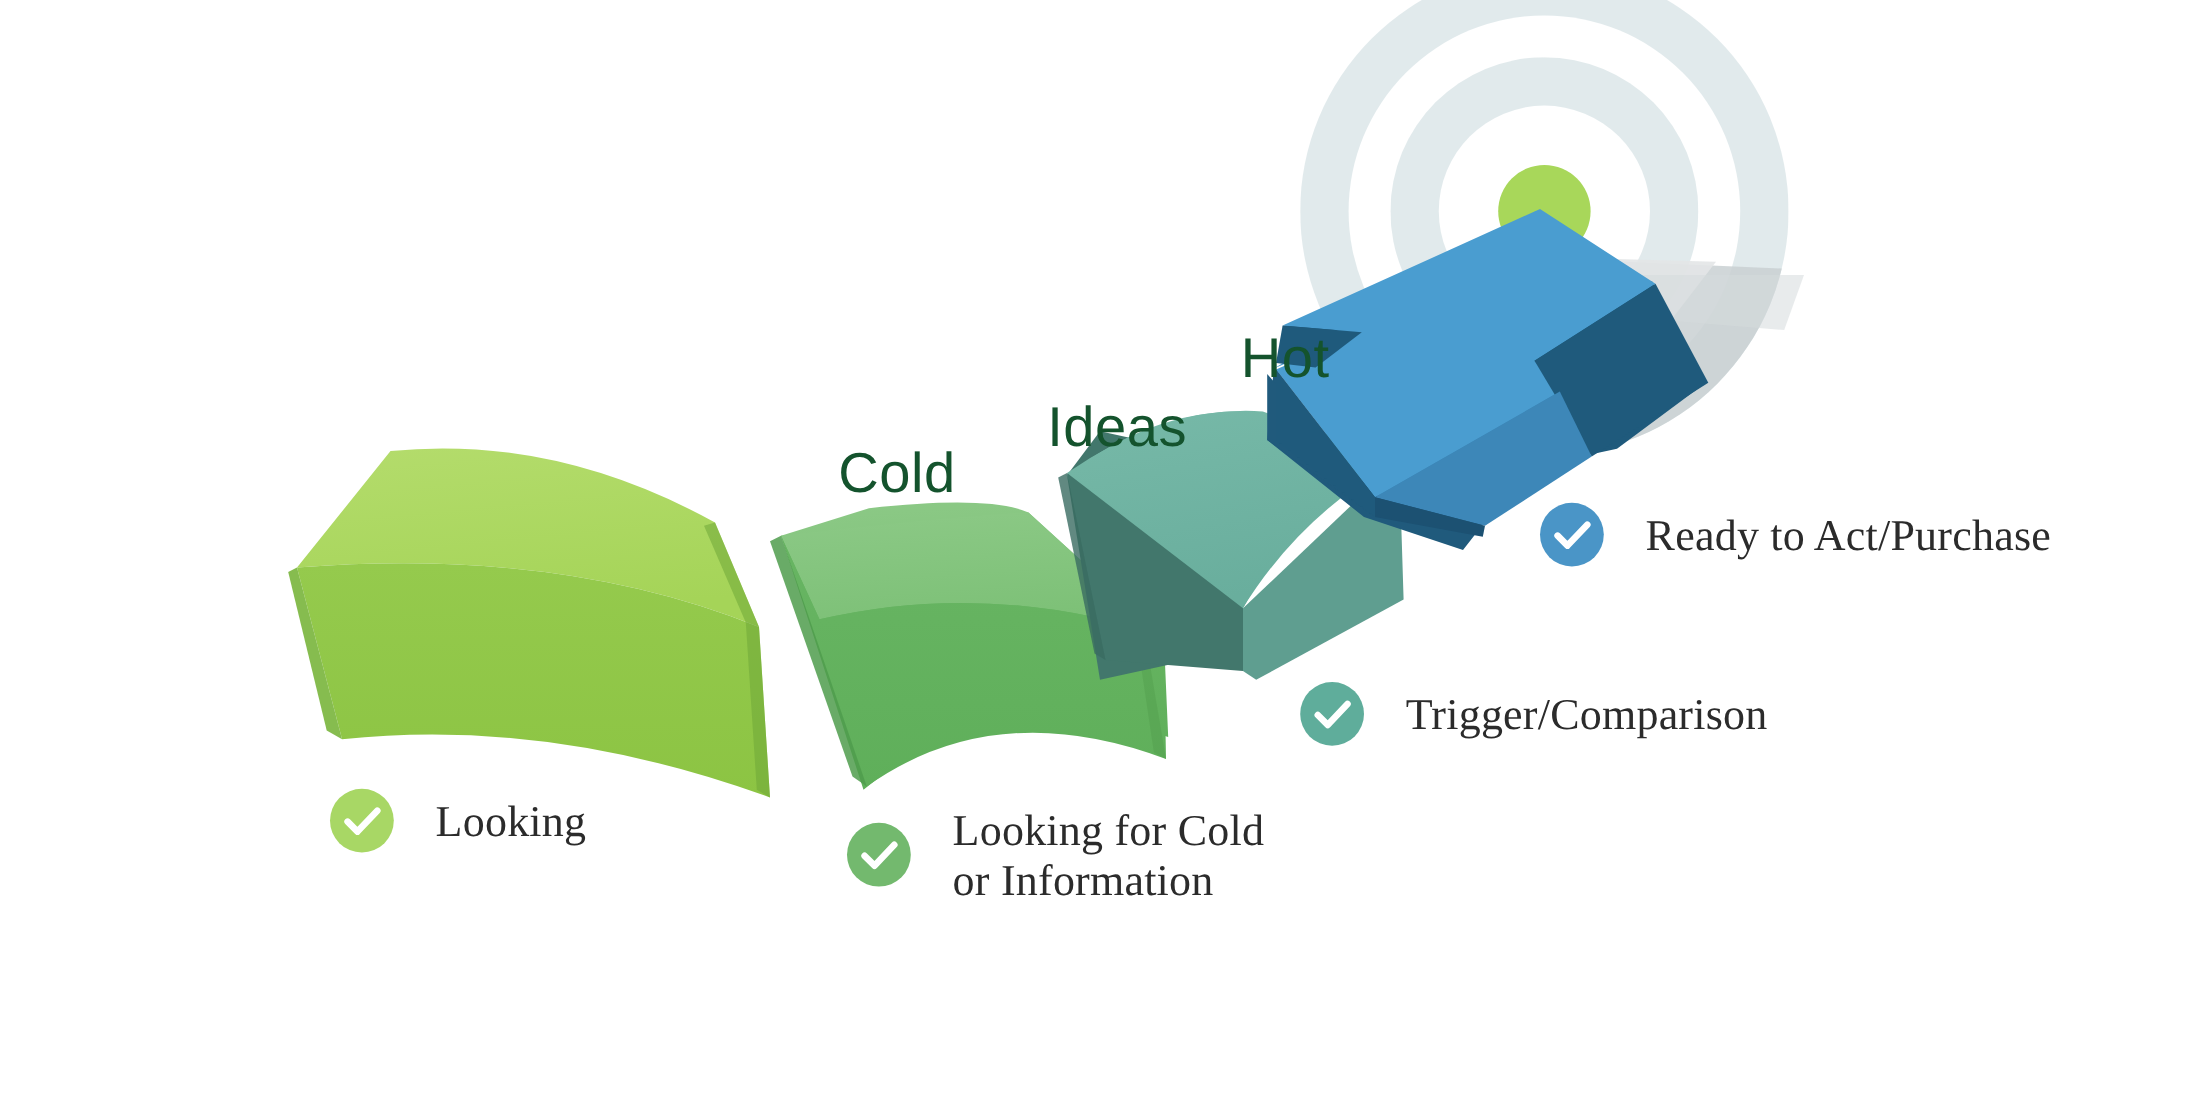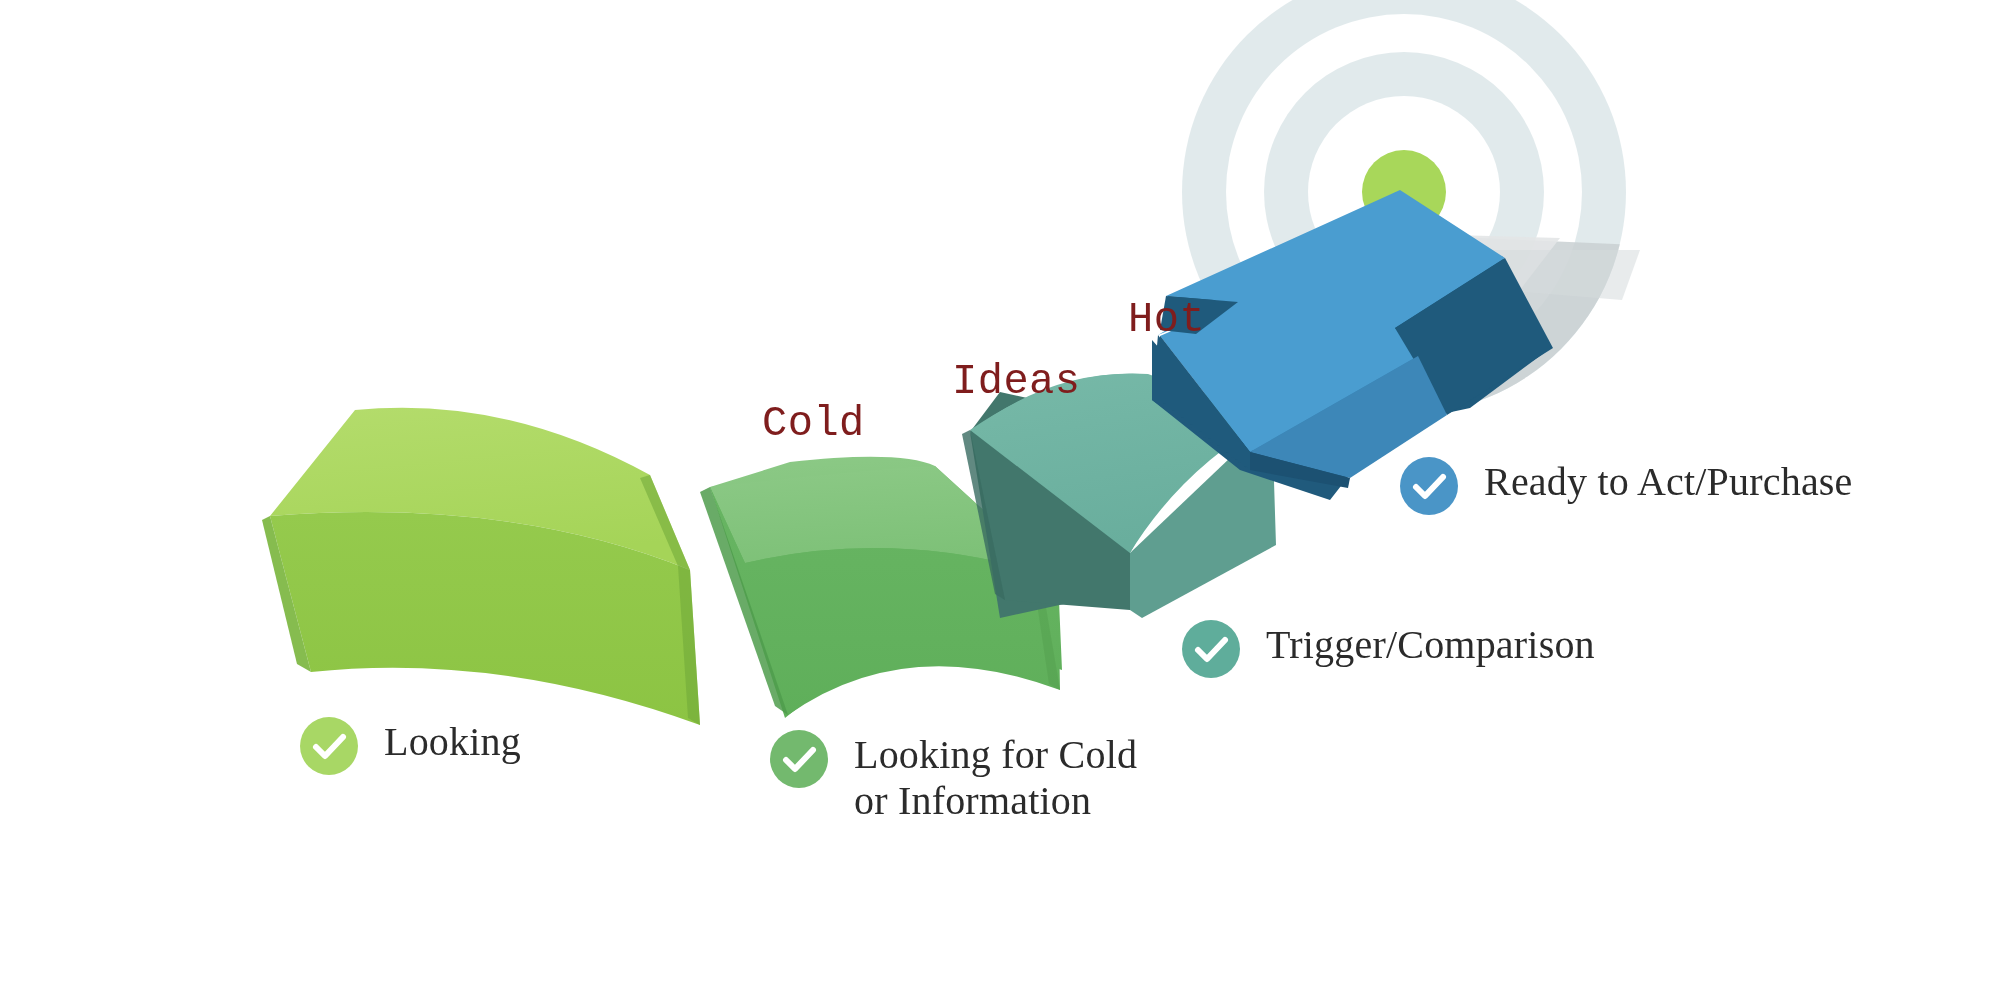--- a/index.html
+++ b/index.html
@@ -27,22 +27,22 @@
     position: absolute;
     left: 0;
     top: 0;
     width: 2004px;
     height: 1002px;
     display: block;
   }
   .legend-row {
     position: absolute;
     display: flex;
-    align-items: flex-start;
-    gap: 26px;
+    align-items: center;
+    gap: 38px;
     white-space: nowrap;
   }
   .check-badge {
     flex: 0 0 auto;
     width: 58px;
     height: 58px;
     border-radius: 50%;
     position: relative;
     margin-top: 2px;
   }
@@ -56,23 +56,23 @@
     font-family: "Liberation Serif", serif;
     font-size: 40px;
     line-height: 1.14;
     color: #2b2b2b;
     letter-spacing: 0.2px;
     padding-top: 4px;
   }
   .legend-text .l2 { display: block; }
   .temp-label {
     position: absolute;
-    font-family: Liberation Mono, monospace;
-    font-size: 42px;
-    color: #7f1d1d;
+    font-family: Liberation Sans, sans-serif;
+    font-size: 51px;
+    color: #14532d;
     letter-spacing: 0.5px;
     white-space: nowrap;
   }
 </style>
 </head>
 <body>
 
 <div id="stage">
 
   <svg id="scene" viewBox="0 0 2004 1002" xmlns="http://www.w3.org/2000/svg">

